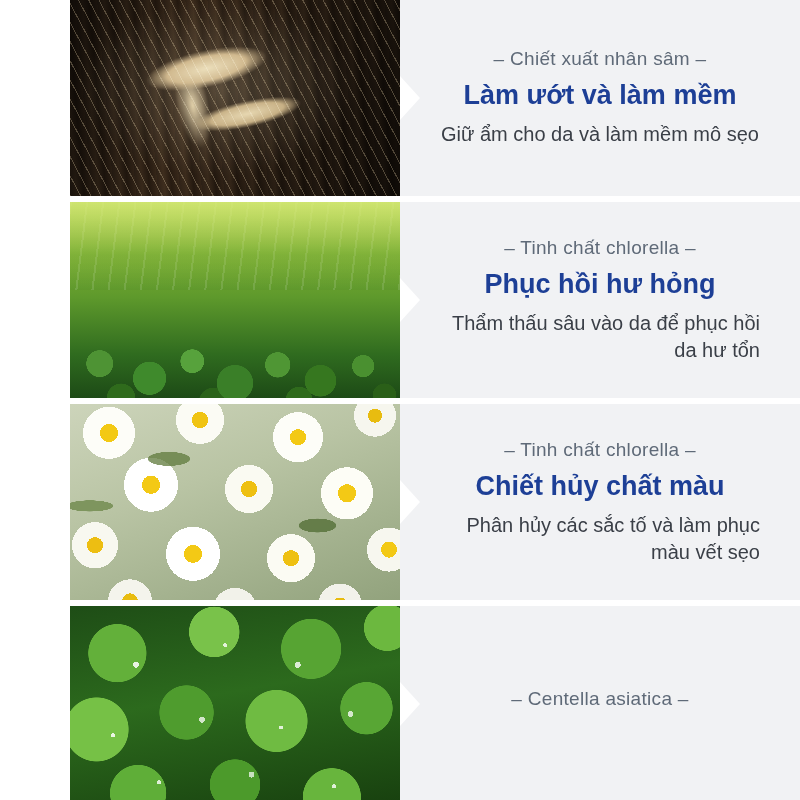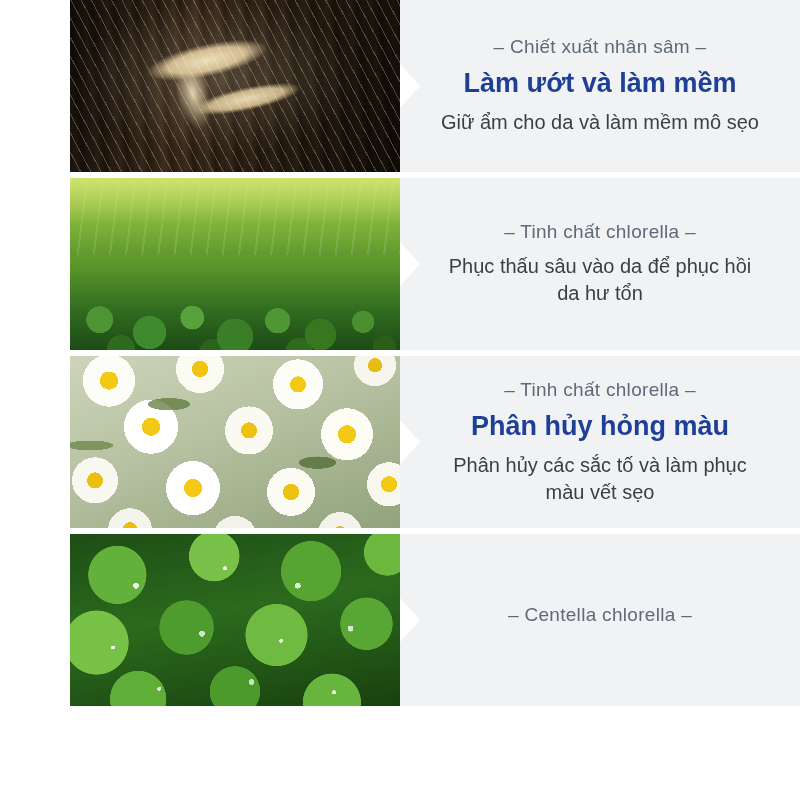--- a/index.html
+++ b/index.html
@@ -14,21 +14,21 @@
     position: relative;
     width: 800px;
     height: 800px;
     background: #ffffff;
     overflow: hidden;
   }
   .row {
     position: relative;
     display: flex;
     width: 800px;
-    height: 172px;
+    height: 196px;
     background: #f2f3f5;
   }
   .row .panel-bg {
     position: absolute;
     left: 400px;
     top: 0;
     width: 400px;
     height: 100%;
     background: #f1f2f4;
   }
@@ -80,20 +80,21 @@
     font-size: 27px;
     font-weight: bold;
     margin-bottom: 10px;
     white-space: nowrap;
   }
   .desc {
     color: #3a3f47;
     font-size: 20px;
     line-height: 1.35;
     max-width: 320px;
+    text-align: right;
   }
   .gap {
     width: 800px;
     height: 6px;
     background: #ffffff;
   }
   .edge-left {
     position: absolute;
     left: 0; top: 0;
     width: 70px; height: 800px;
@@ -268,51 +269,52 @@
   <div class="gap"></div>
 
   <div class="row">
     <div class="panel-bg"></div>
     <div class="thumb">
       <div class="art art-marimo"></div>
     </div>
     <div class="arrow"></div>
     <div class="txt">
       <div class="eyebrow">– Tinh chất chlorella –</div>
-      <div class="desc">Phục thấu sâu vào da để phục hồi da hư tổn</div>
+      <div class="headline">Phục hồi hư hỏng</div>
+      <div class="desc">Thẩm thấu sâu vào da để phục hồi da hư tổn</div>
     </div>
   </div>
 
   <div class="gap"></div>
 
   <div class="row">
     <div class="panel-bg"></div>
     <div class="thumb">
       <div class="art art-daisy">
         <div class="flowers"></div>
         <div class="leaves"></div>
       </div>
     </div>
     <div class="arrow"></div>
     <div class="txt">
       <div class="eyebrow">– Tinh chất chlorella –</div>
-      <div class="headline">Phân hủy hỏng màu</div>
+      <div class="headline">Chiết hủy chất màu</div>
       <div class="desc">Phân hủy các sắc tố và làm phục màu vết sẹo</div>
     </div>
   </div>
 
   <div class="gap"></div>
 
   <div class="row">
     <div class="panel-bg"></div>
     <div class="thumb">
       <div class="art art-centella">
         <div class="leaves2"></div>
         <div class="drops"></div>
       </div>
     </div>
     <div class="arrow"></div>
     <div class="txt">
-      <div class="eyebrow">– Centella chlorella –</div>
+      <div class="eyebrow">– Centella asiatica –</div>
     </div>
   </div>
 
 </div>
 
 </body></html>

